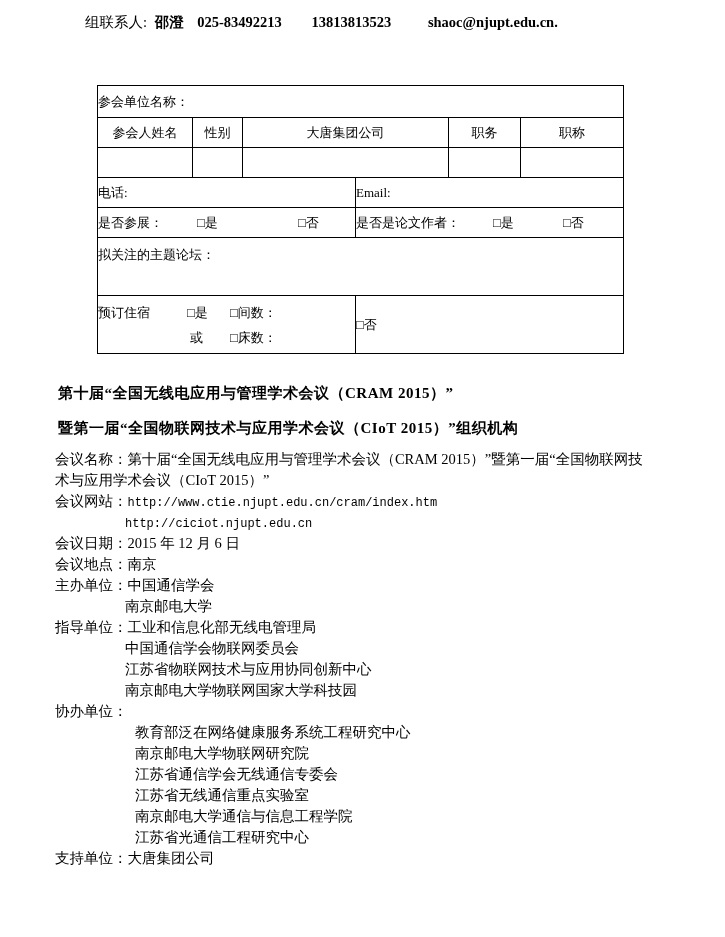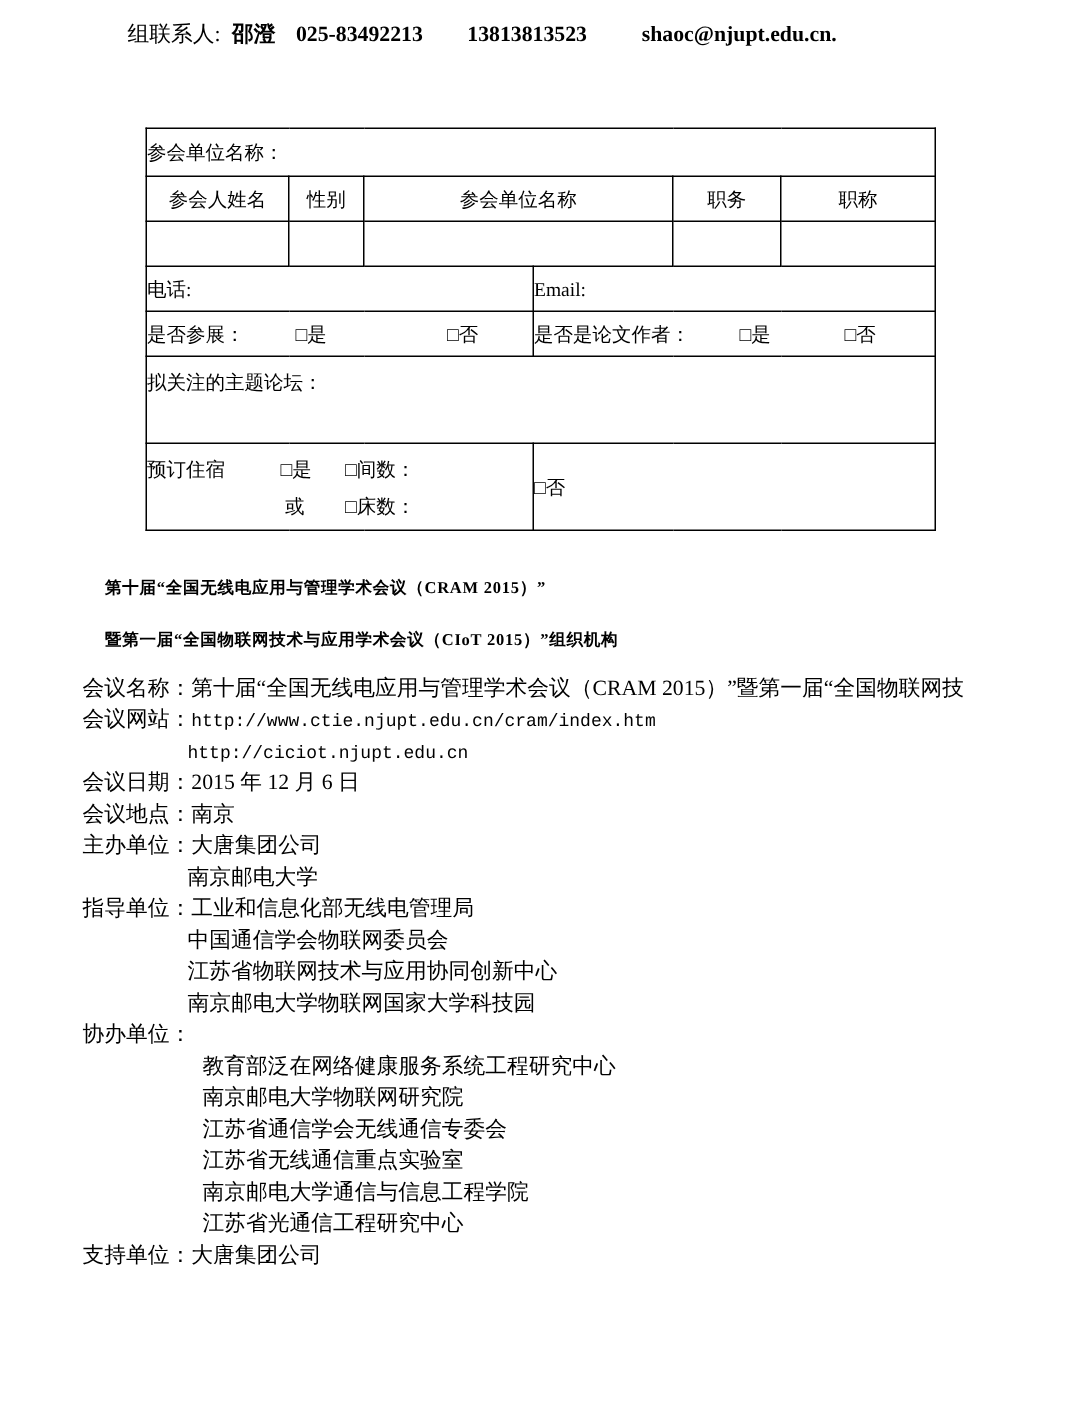--- a/index.html
+++ b/index.html
@@ -59,22 +59,22 @@
   .w70  { width: 70px; }
   .w89  { width: 89px; }
   .w43  { width: 43px; }
   .lodge-line2 .or { padding-left: 3px; }
   .lodge-cell { padding-left: 11px; line-height: 25px; padding-top: 2px; }
   .no-cell { padding-left: 37px; }
   .exhibit-cell { padding-left: 11px; }
 
   
   .h-org {
-    position: absolute; left: 70px;
-    font-size: 11px; font-weight: bold; letter-spacing: 0.5px;
+    position: absolute; left: 58px;
+    font-size: 15px; font-weight: bold; letter-spacing: 0.5px;
     white-space: nowrap;
     text-align: center;
   }
   .h-org.h1 { top: 384px; }
   .h-org.h2 { top: 419px; }
 
   
   .info {
     position: absolute; left: 55px; top: 449px; width: 665px;
     font-size: 14.5px;
@@ -106,21 +106,21 @@
         <col style="width:72px">
         <col style="width:103px">
     </colgroup>
     <tbody>
         <tr class="r1">
       <td colspan="6" class="pl10">参会单位名称：</td>
     </tr>
     <tr class="r2">
       <td>参会人姓名</td>
       <td>性别</td>
-      <td colspan="2">参会单位名称</td>
+      <td colspan="2">大唐集团公司</td>
       <td>职务</td>
       <td>职称</td>
     </tr>
     <tr class="r3">
       <td></td>
       <td></td>
       <td colspan="2"></td>
       <td></td>
       <td></td>
     </tr>
@@ -151,25 +151,26 @@
       <td colspan="3" class="no-cell">□否</td>
     </tr>
   </tbody>
     </table>
 
   <div class="h-org h1">第十届“全国无线电应用与管理学术会议（CRAM 2015）”</div>
   <div class="h-org h2">暨第一届“全国物联网技术与应用学术会议（CIoT 2015）”组织机构</div>
 
   <div class="info">
       <div class="info-line indent-0"><span>会议名称：第十届“全国无线电应用与管理学术会议（CRAM 2015）”暨第一届“全国物联网技</span></div>
+      <div class="info-line indent-0"><span>术与应用学术会议（CIoT 2015）”</span></div>
       <div class="info-line indent-0"><span>会议网站：</span><span class="mono">http://www.ctie.njupt.edu.cn/cram/index.htm</span></div>
       <div class="info-line indent-1"><span class="mono">http://ciciot.njupt.edu.cn</span></div>
       <div class="info-line indent-0"><span>会议日期：2015 年 12 月 6 日</span></div>
       <div class="info-line indent-0"><span>会议地点：南京</span></div>
-      <div class="info-line indent-0"><span>主办单位：大唐集团公司</span></div>
+      <div class="info-line indent-0"><span>主办单位：中国通信学会</span></div>
       <div class="info-line indent-1"><span>南京邮电大学</span></div>
       <div class="info-line indent-0"><span>指导单位：工业和信息化部无线电管理局</span></div>
       <div class="info-line indent-1"><span>中国通信学会物联网委员会</span></div>
       <div class="info-line indent-1"><span>江苏省物联网技术与应用协同创新中心</span></div>
       <div class="info-line indent-1"><span>南京邮电大学物联网国家大学科技园</span></div>
       <div class="info-line indent-0"><span>协办单位：</span></div>
       <div class="info-line indent-2"><span>教育部泛在网络健康服务系统工程研究中心</span></div>
       <div class="info-line indent-2"><span>南京邮电大学物联网研究院</span></div>
       <div class="info-line indent-2"><span>江苏省通信学会无线通信专委会</span></div>
       <div class="info-line indent-2"><span>江苏省无线通信重点实验室</span></div>

